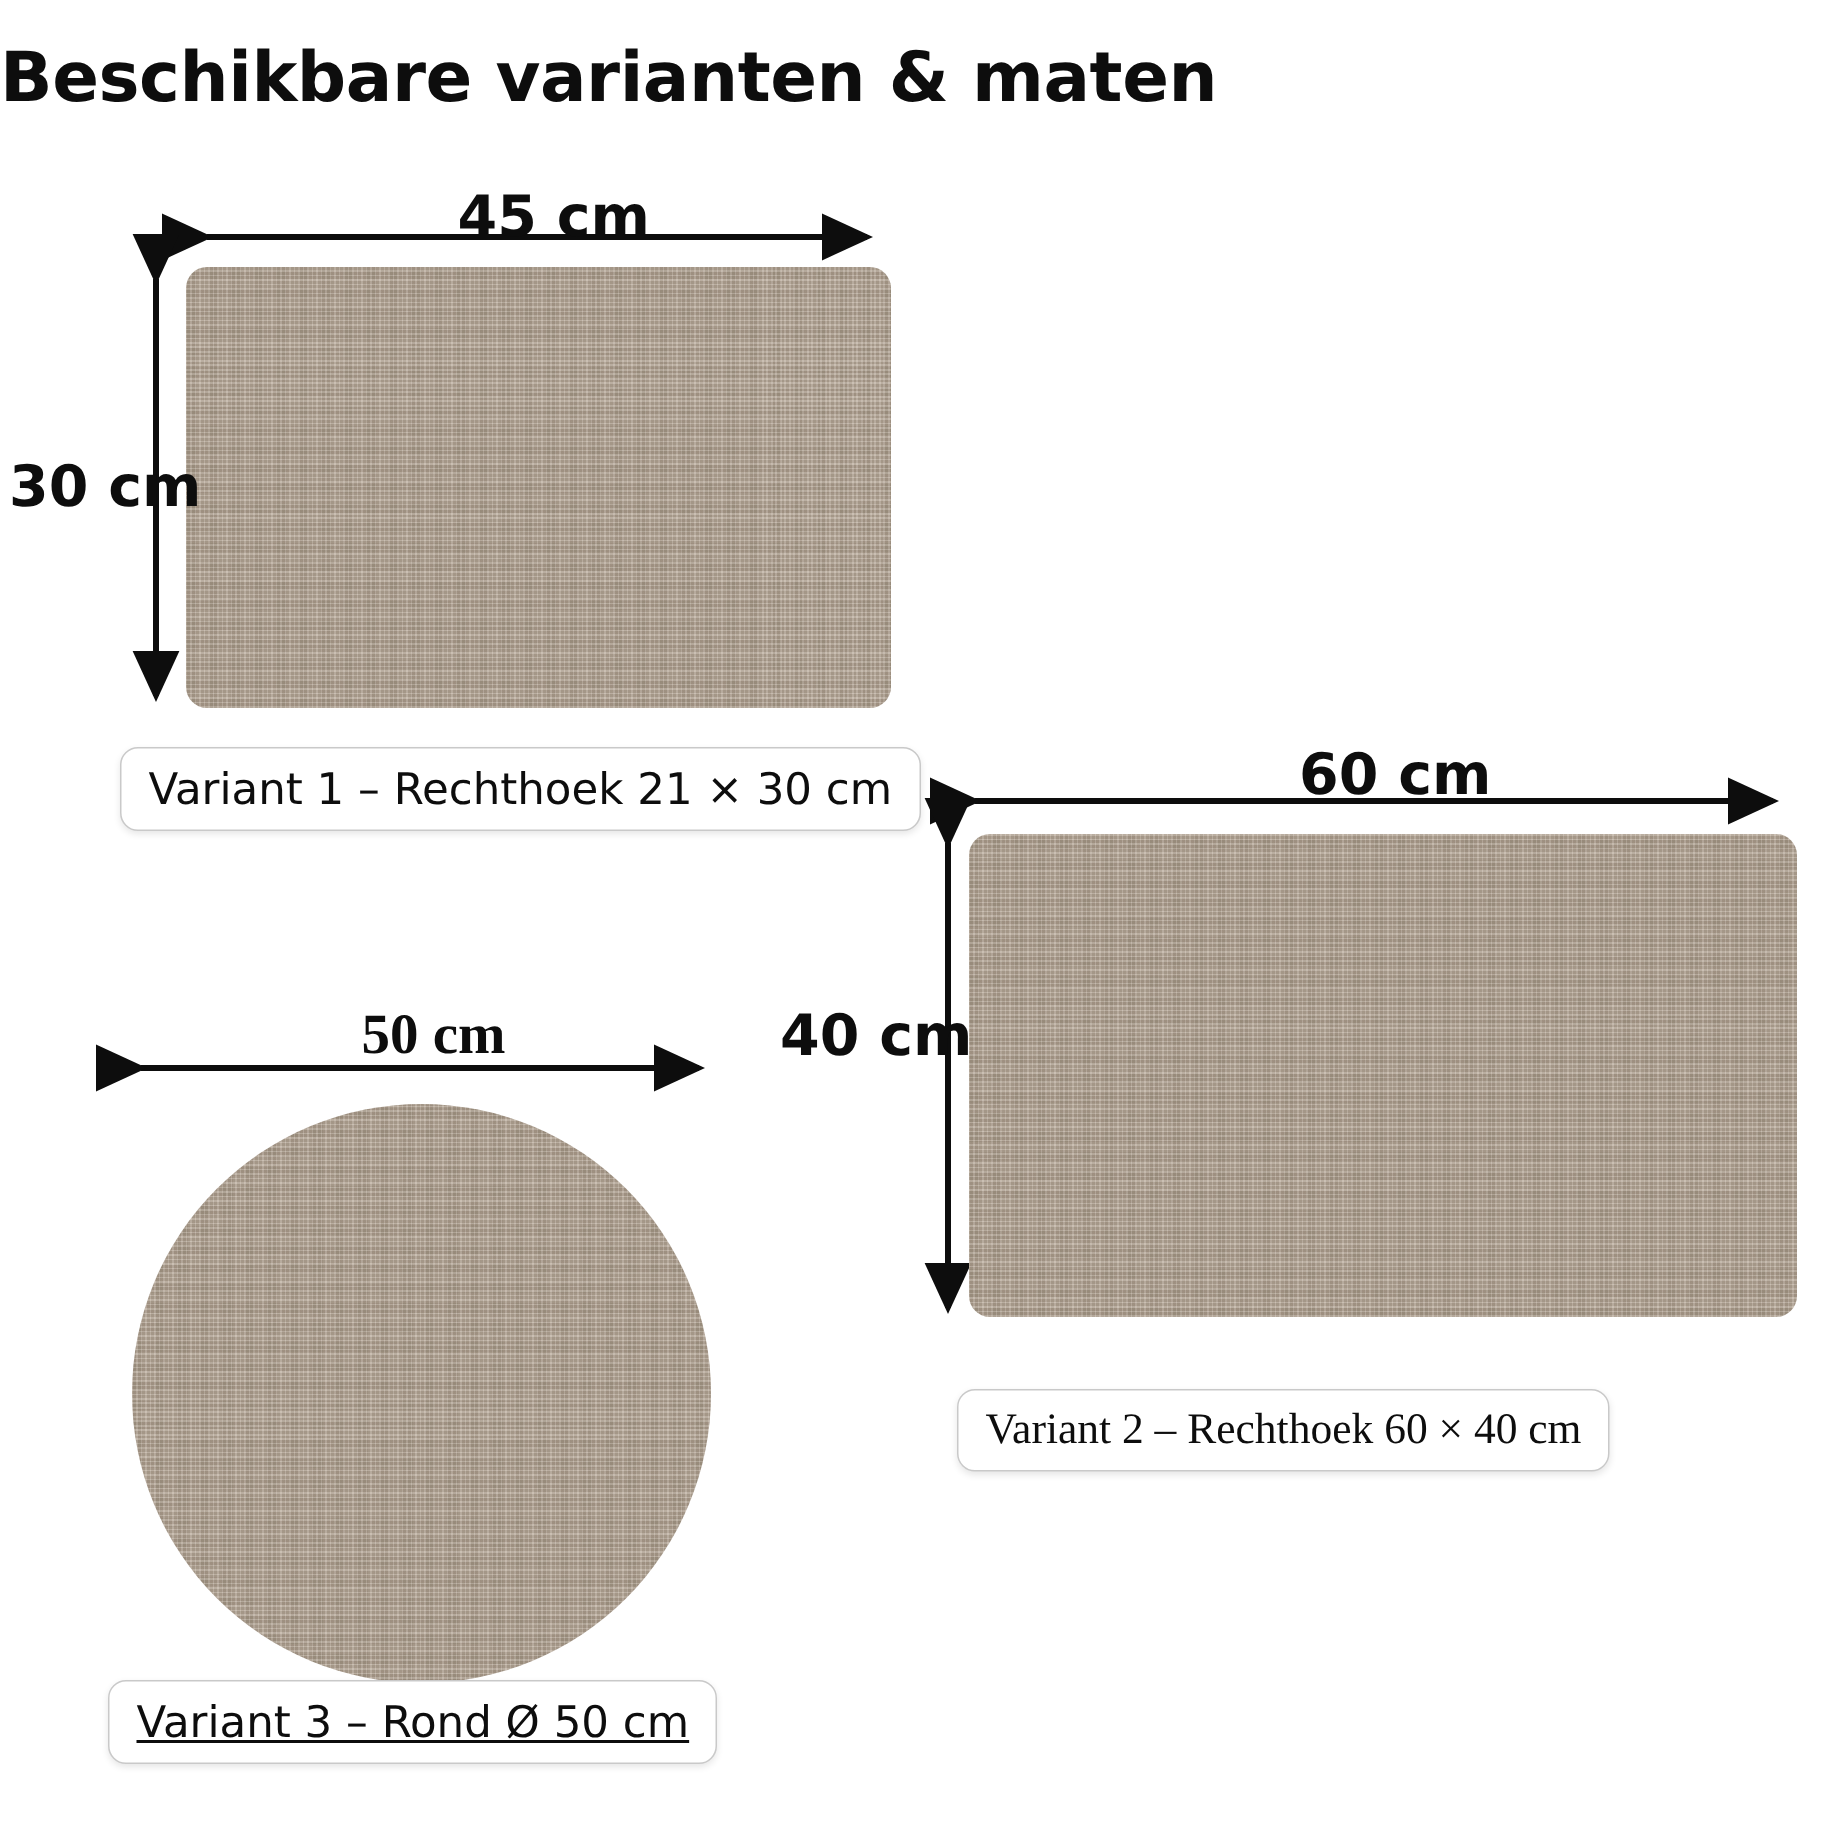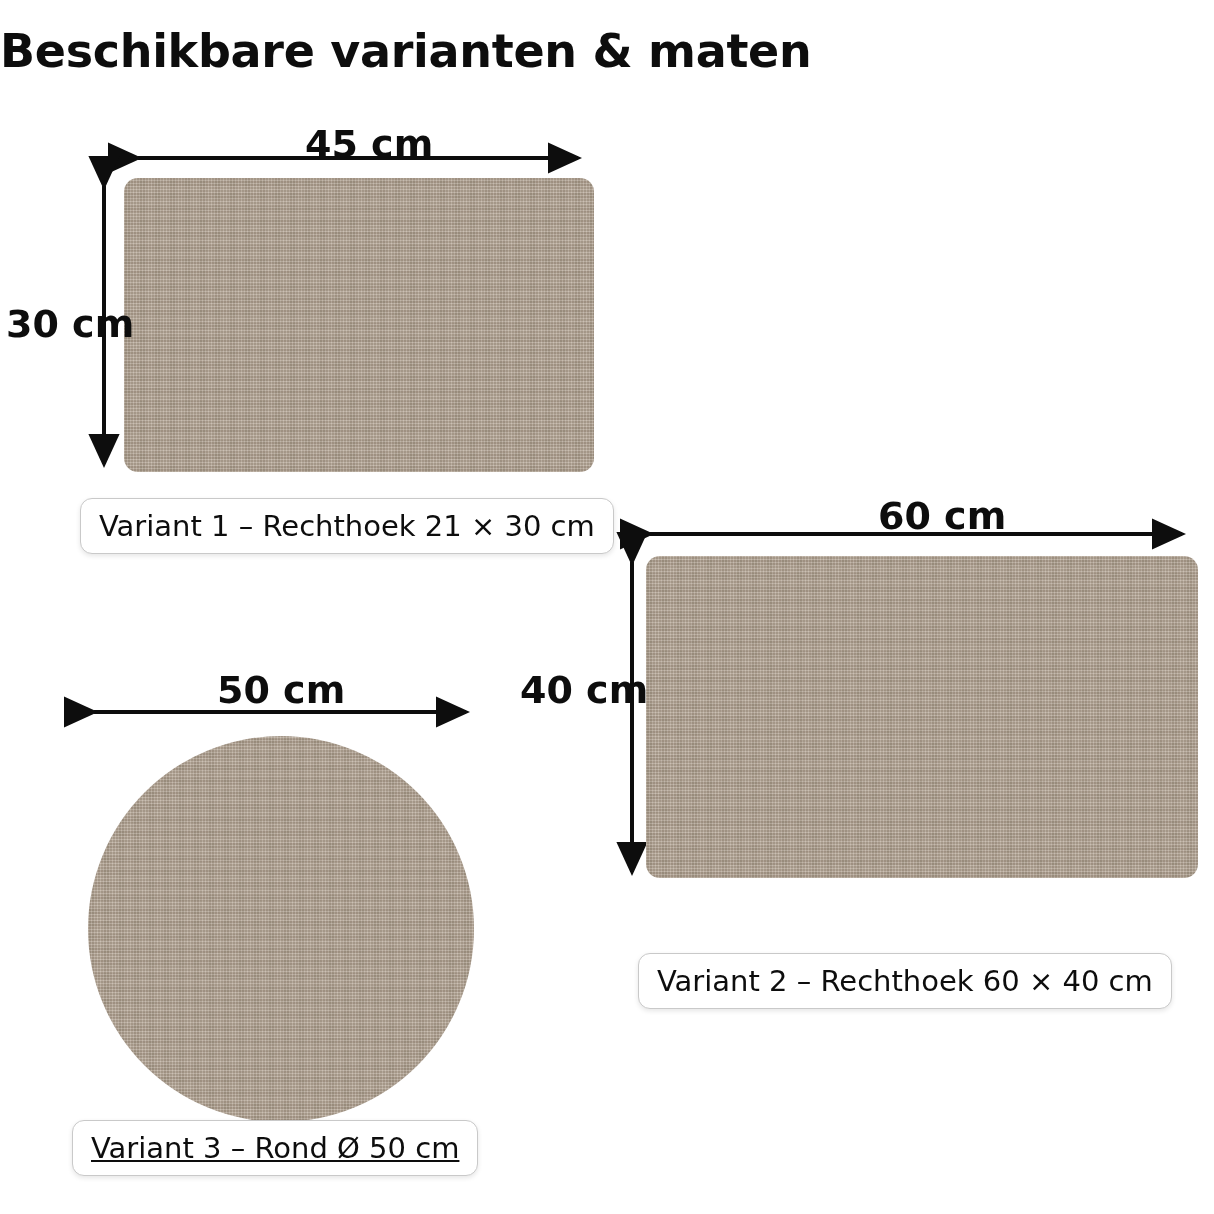--- a/index.html
+++ b/index.html
@@ -118,25 +118,25 @@
   <div class="mat rect" style="left:124px; top:178px; width:470px; height:294px;"></div>
 
   <div class="dim-label" style="left:305px; top:122px;">45 cm</div>
 
   <div class="dim-label" style="left:6px; top:302px;">30 cm</div>
 
   <div class="caption" style="left:80px; top:498px;">Variant 1 – Rechthoek 21 × 30 cm</div>
 
   <div class="mat rect" style="left:646px; top:556px; width:552px; height:322px;"></div>
 
-  <div class="dim-label" style="left:866px; top:494px;margin-left:12px;">60 cm</div>
+  <div class="dim-label" style="left:866px; top:494px;">60 cm</div>
 
   <div class="dim-label" style="left:520px; top:668px;">40 cm</div>
 
-  <div class="caption" style="left:638px; top:953px;">Variant 2 – Rechthoek 60 × 40 cm</div>
+  <div class="caption" style="left:638px; top:926px;font-family:Liberation Serif, serif;">Variant 2 – Rechthoek 60 × 40 cm</div>
 
   <div class="mat round" style="left:88px; top:736px; width:386px; height:386px;"></div>
 
-  <div class="dim-label" style="left:217px; top:668px;">50 cm</div>
+  <div class="dim-label" style="left:241px; top:668px;font-family:Liberation Serif, serif;">50 cm</div>
 
   <div class="caption" style="left:72px; top:1120px;text-decoration:underline;">Variant 3 – Rond Ø 50 cm</div>
 
 </div>
 
 </body></html>

